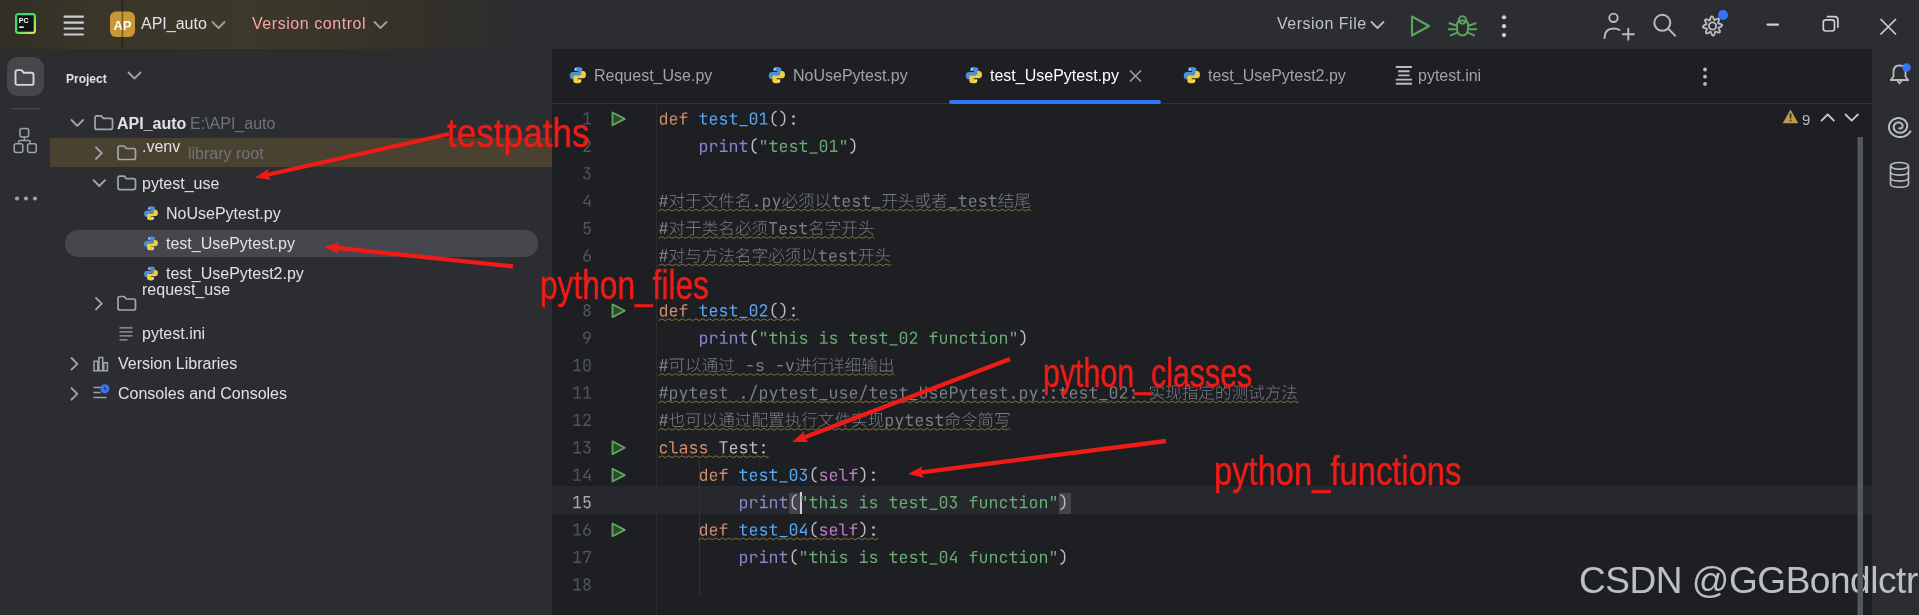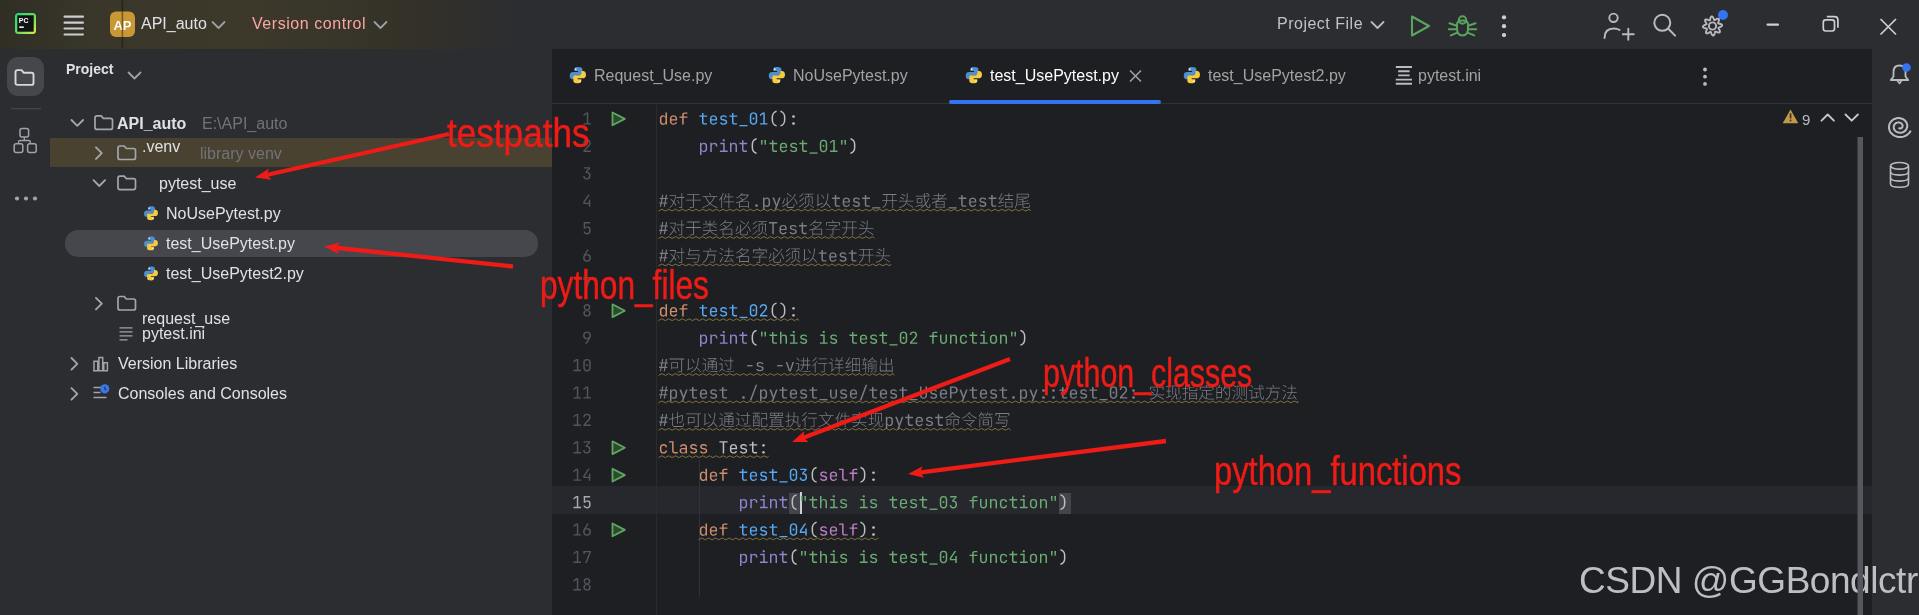--- a/index.html
+++ b/index.html
@@ -1,50 +1,50 @@
 <!DOCTYPE html>
 <html><head><meta charset="utf-8"><style>
 * { margin:0; padding:0; box-sizing:border-box; }
 html,body { width:1919px; height:615px; overflow:hidden; background:#1E1F22;
   font-family:"Liberation Sans", sans-serif; }
 #root { position:relative; width:1919px; height:615px; }
 .abs { position:absolute; }
 .lbl { position:absolute; font-size:16px; color:#DFE1E5; white-space:pre; line-height:21px; }
-.lbl.dim { color:#70747A;margin-left:12px; }
+.lbl.dim { color:#70747A; }
 .lbl.b { font-weight:bold; }
 .lbl.tab { color:#a3a3a3; }
 .lbl.tab.act { color:#FFFFFF; }
 svg.ov { position:absolute; left:0; top:0; pointer-events:none; }
 .red { font-size:40px; line-height:40px; color:#EE1B17; white-space:pre;
   transform-origin:0 0; -webkit-text-stroke:0.5px #EE1B17; }
 </style></head>
 <body>
 <div id="root">
 
   <div class="abs" style="left:0;top:0;width:1919px;height:49px;
     background:linear-gradient(90deg,#312e26 0px,#3a372a 110px,#3c392b 250px,#343128 410px,#2b2d30 520px,#2b2d30 100%);"></div>
   <div class="lbl" style="left:141px;top:13.2px;color:#DFE1E5">API_auto</div>
   <div class="lbl" style="left:252px;top:13.2px;color:#fca5a5;letter-spacing:0.55px">Version control</div>
-  <div class="lbl" style="left:1277px;top:13.2px;color:#BFC2C8;letter-spacing:0.5px">Project File</div>
+  <div class="lbl" style="left:1277px;top:13.2px;color:#BFC2C8;letter-spacing:0.5px">Version File</div>
 
   <div class="abs" style="left:0;top:49px;width:50px;height:566px;background:#2B2D30;"></div>
 
   <div class="abs" style="left:50px;top:49px;width:502px;height:566px;background:#2B2D30;"></div>
   <div class="abs" style="left:50px;top:137.8px;width:502px;height:29px;background:#4A4230;"></div>
   <div class="abs" style="left:65px;top:230px;width:473px;height:26.5px;background:#45474D;border-radius:13px;"></div>
-  <div class="lbl b" style="left:66px;top:59px;color:#DFE1E5;font-size:14px">Project</div>
+  <div class="lbl b" style="left:66px;top:69px;color:#DFE1E5;font-size:12px">Project</div>
   <div class="lbl b" style="left:117px;top:112.5px">API_auto</div>
     <div class="lbl dim" style="left:190px;top:112.5px">E:\API_auto</div>
     <div class="lbl " style="left:142px;top:136px">.venv</div>
-    <div class="lbl dim" style="left:188px;top:142.6px">library venv</div>
-    <div class="lbl " style="left:159px;top:172.7px">pytest_use</div>
+    <div class="lbl dim" style="left:188px;top:142.6px">library root</div>
+    <div class="lbl " style="left:142px;top:172.7px">pytest_use</div>
     <div class="lbl " style="left:166px;top:202.8px">NoUsePytest.py</div>
     <div class="lbl " style="left:166px;top:232.9px">test_UsePytest.py</div>
     <div class="lbl " style="left:166px;top:263.0px">test_UsePytest2.py</div>
-    <div class="lbl " style="left:142px;top:308px">request_use</div>
+    <div class="lbl " style="left:142px;top:279px">request_use</div>
     <div class="lbl " style="left:142px;top:323.2px">pytest.ini</div>
     <div class="lbl " style="left:118px;top:353.3px">Version Libraries</div>
     <div class="lbl " style="left:118px;top:383.4px">Consoles and Consoles</div>
 
   <div class="abs" style="left:552px;top:103px;width:1320px;height:1px;background:#303338;"></div>
   <div class="abs" style="left:949px;top:99.5px;width:212px;height:4px;background:#3574F0;border-radius:2px;"></div>
   <div class="lbl tab" style="left:594px;top:65px">Request_Use.py</div>
     <div class="lbl tab" style="left:793px;top:65px">NoUsePytest.py</div>
     <div class="lbl tab act" style="left:990px;top:65px">test_UsePytest.py</div>
     <div class="lbl tab" style="left:1208px;top:65px">test_UsePytest2.py</div>

